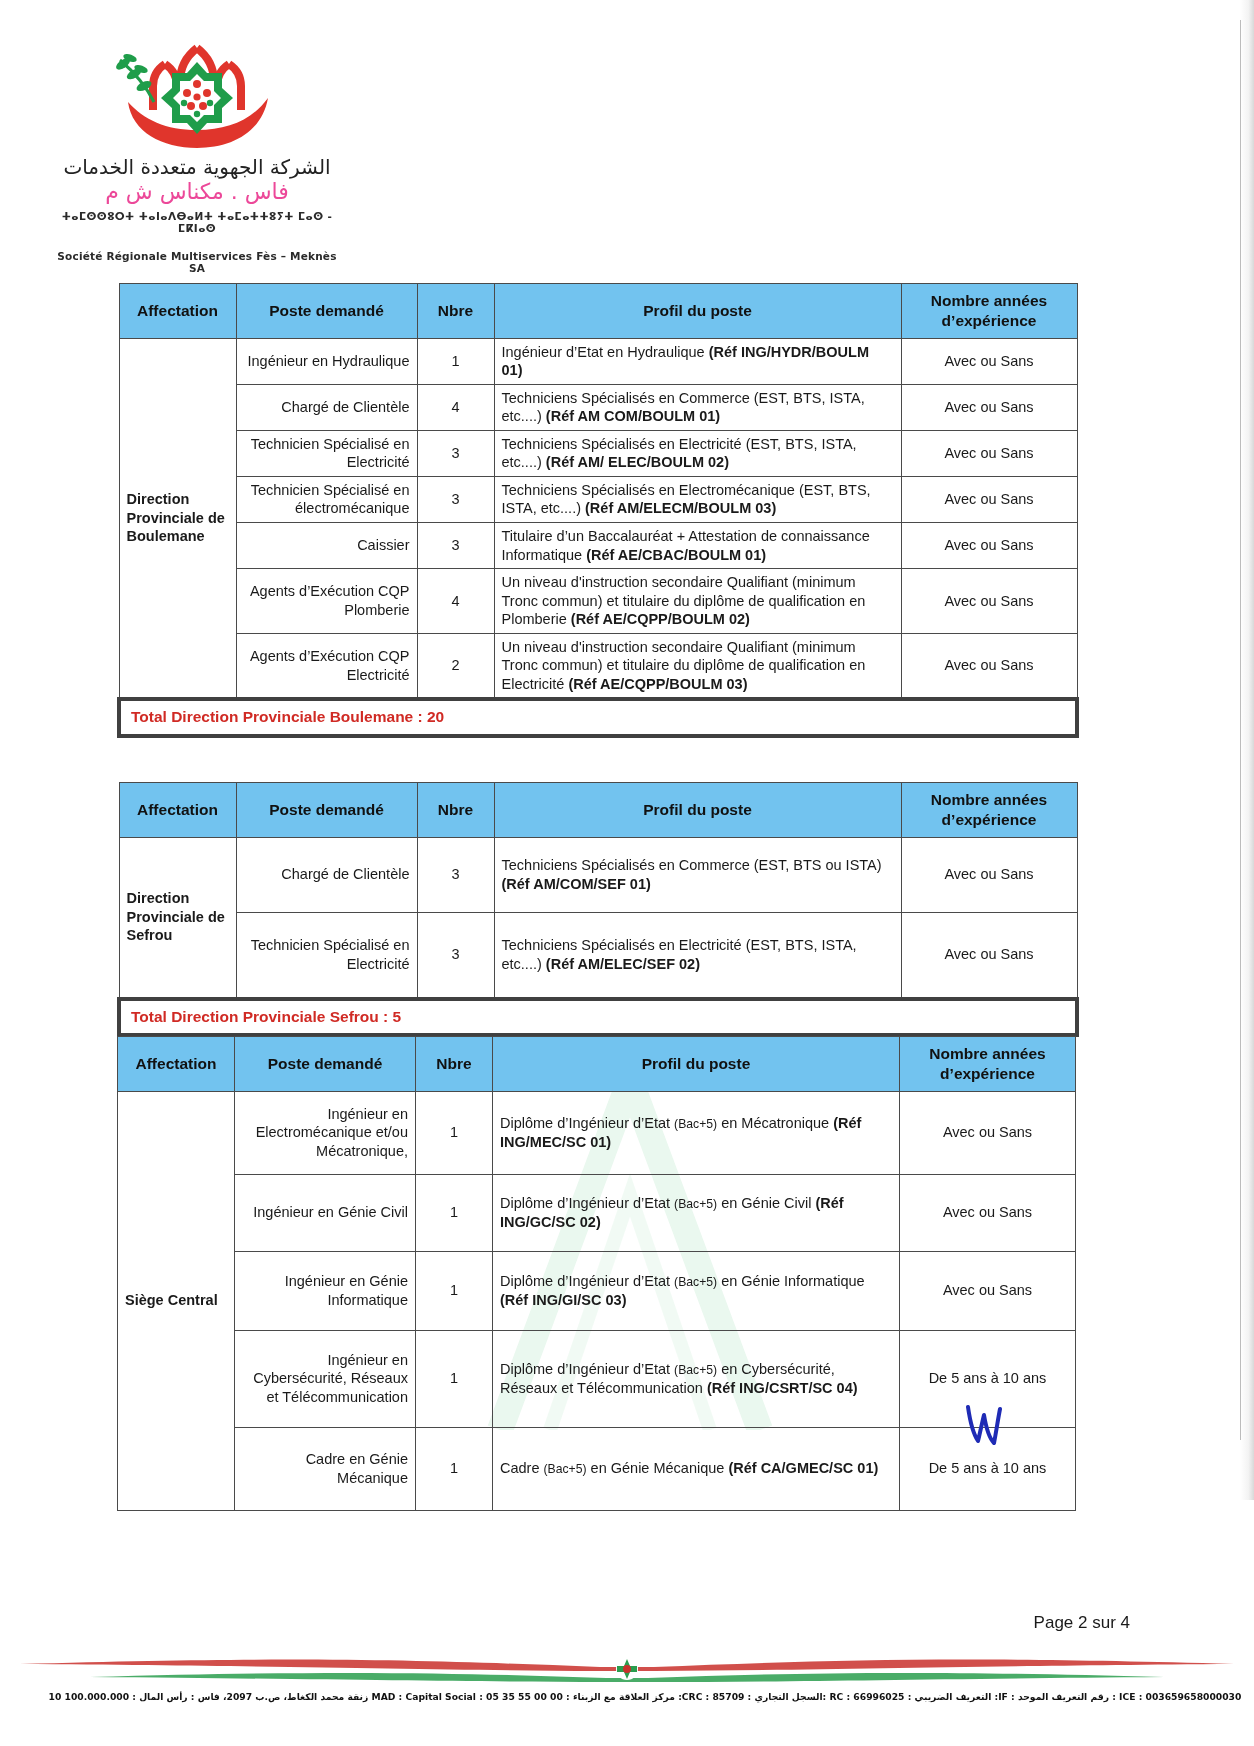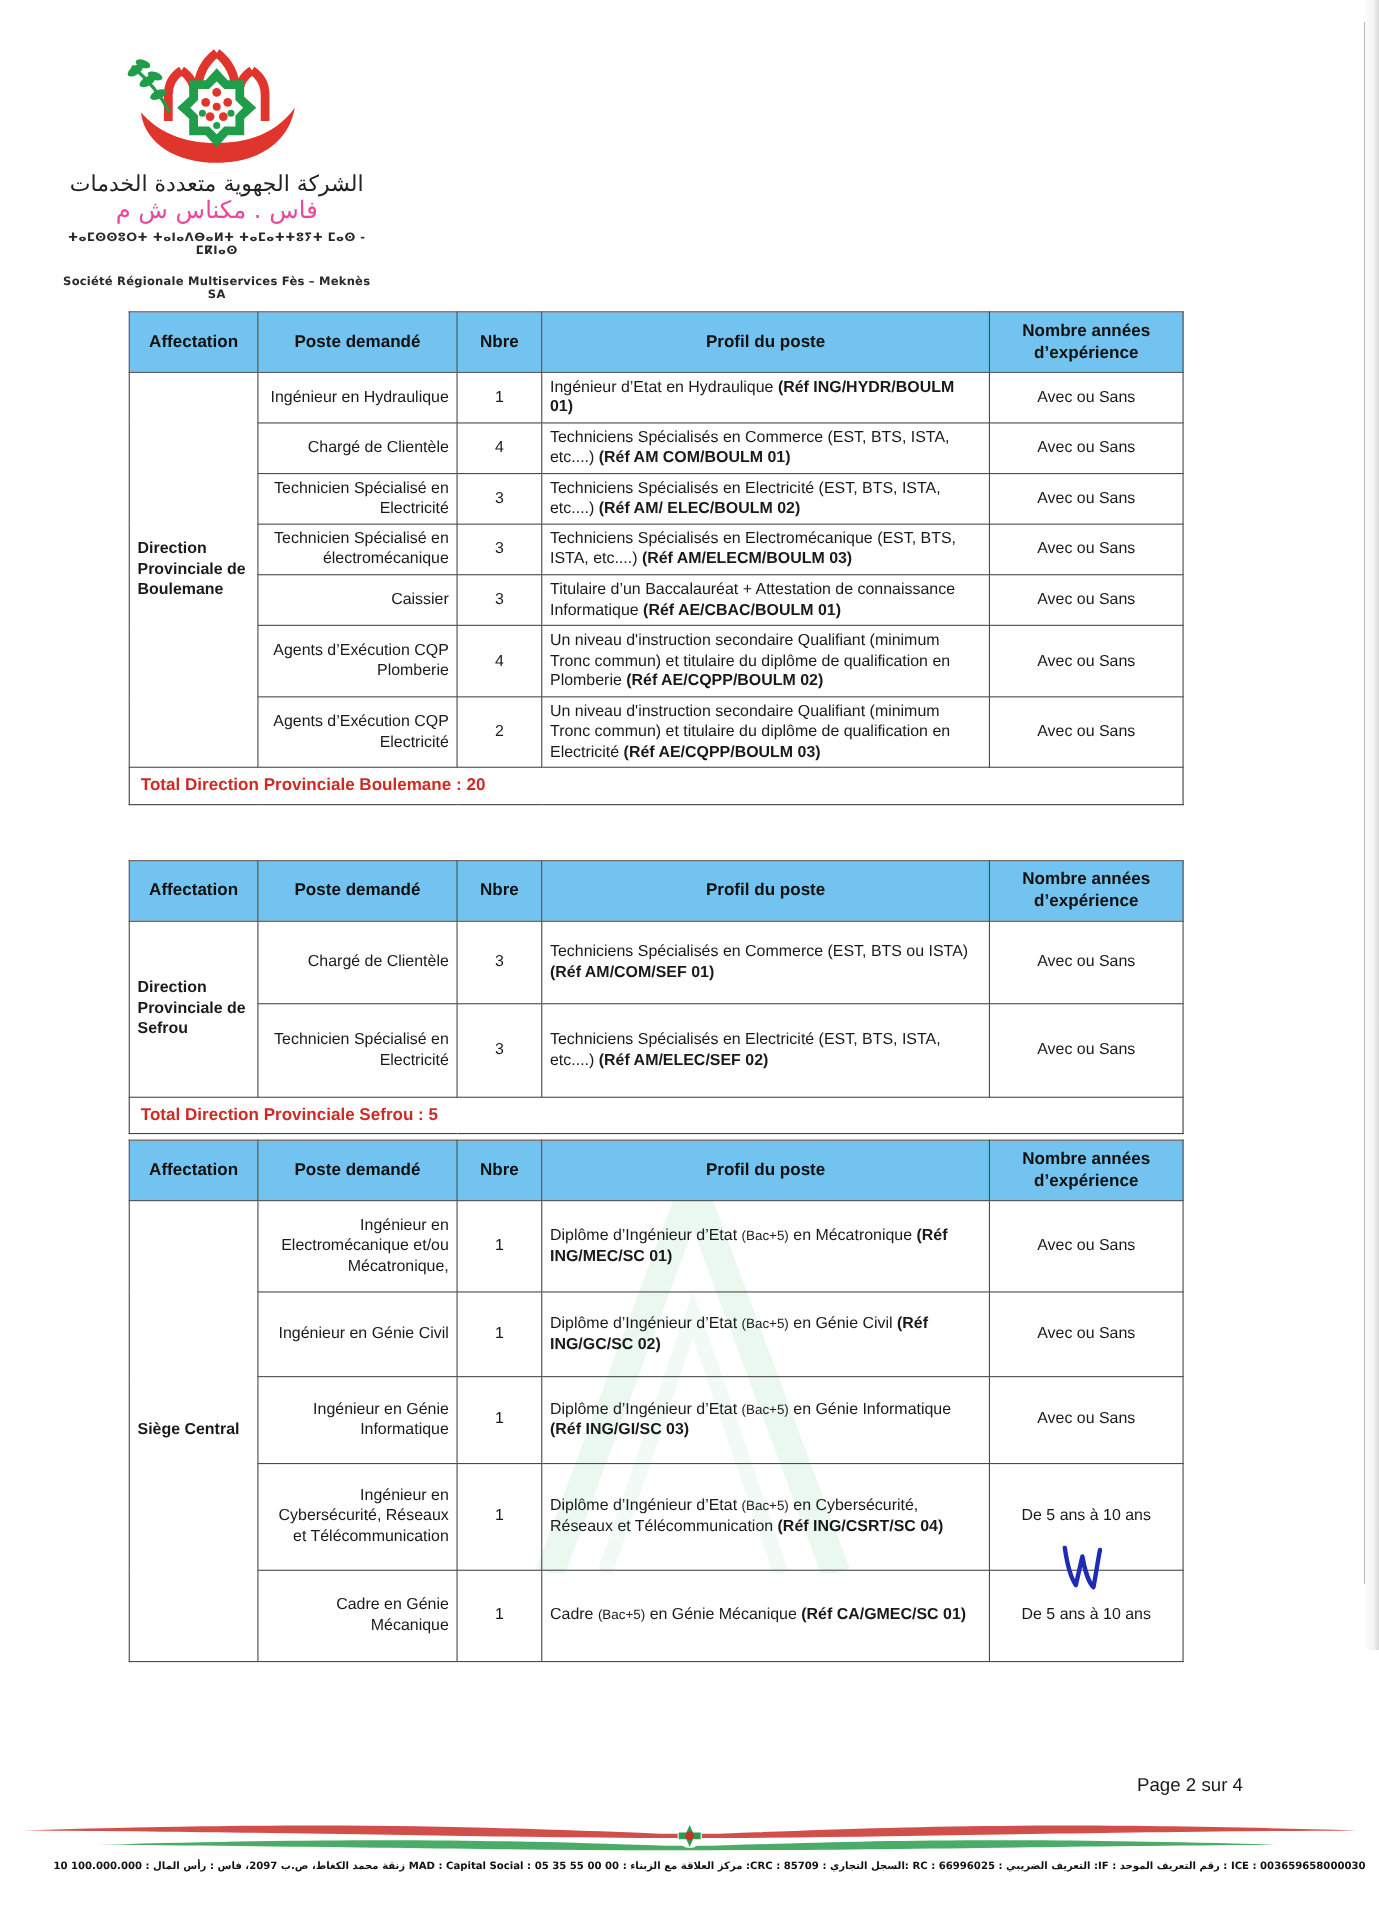--- a/index.html
+++ b/index.html
@@ -143,21 +143,21 @@
   td.profil  { text-align: left; }
   td.exp     { text-align: center; }
   td.profil b { font-weight: bold; }
   .bacp { font-size: 12.2px; }
   tr.total-row td {
     color: #d02a24;
     font-weight: bold;
     font-size: 15.5px;
     text-align: left;
     padding: 6px 8px 7px 10px;
-    border: 1px solid #404040;
+    border: 4px solid #404040;
   }
 
   
   .page-num {
     position: absolute;
     right: 124px;
     top: 1613px;
     font-size: 17px;
     color: #1a1a1a;
   }

